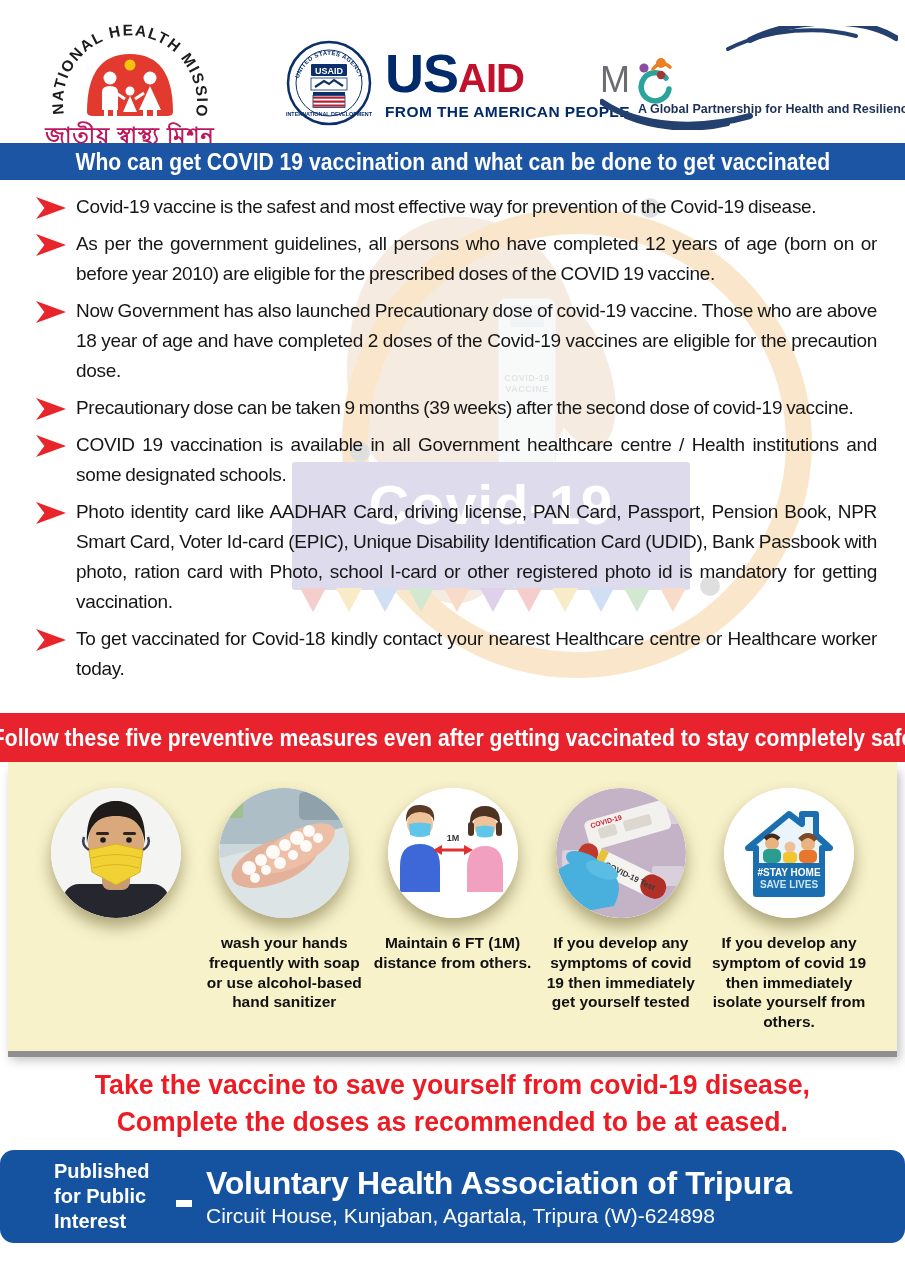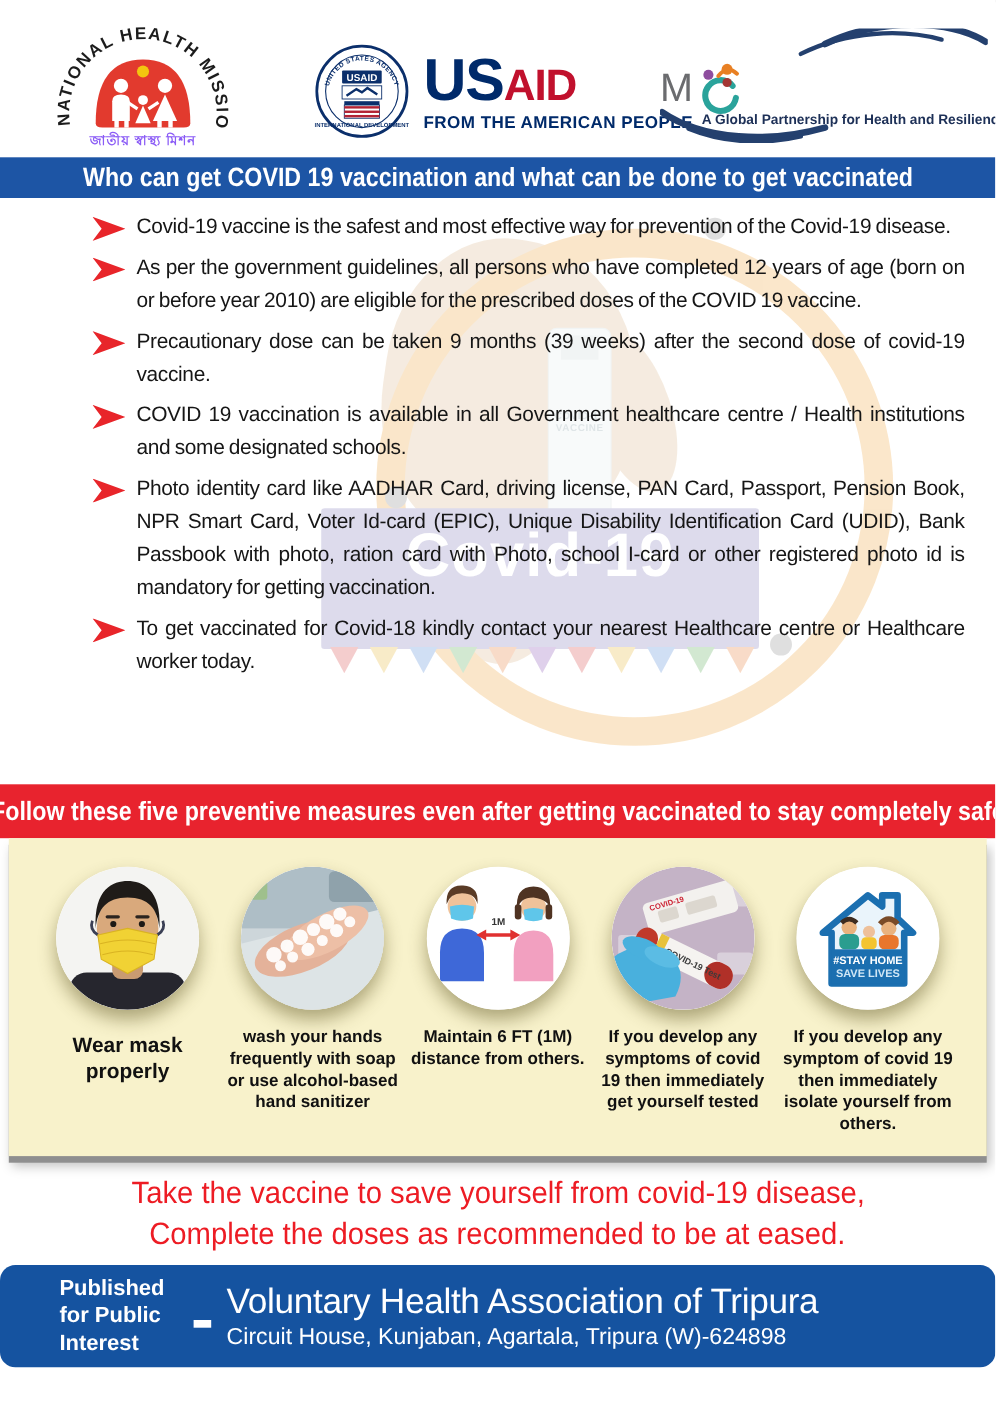--- a/index.html
+++ b/index.html
@@ -1,21 +1,21 @@
 <!DOCTYPE html>
 <html><head>
 <meta charset="utf-8">
 <style>
   html,body{margin:0;padding:0;background:#fff;font-family:"Liberation Sans",sans-serif;}
   .poster{position:relative;width:905px;height:1280px;background:#fff;overflow:hidden;box-shadow:inset 0 2px 0 #dcdcdc;}
 
   
   .header{position:absolute;top:0;left:0;right:0;height:143px;background:#fff;}
   .nhm{position:absolute;left:34px;top:14px;width:192px;height:124px;text-align:center;}
-  .nhm-bengali{font-size:12px;font-weight:bold;color:#8b5cf6;letter-spacing:1px;margin-top:-4px;}
+  .nhm-bengali{font-size:22px;font-weight:bold;color:#be185d;letter-spacing:1px;margin-top:-4px;}
   .usaid{position:absolute;left:286px;top:40px;display:flex;align-items:center;gap:13px;}
   .usaid-word{line-height:1;}
   .usaid-word .us{color:#002a6a;font-weight:bold;font-size:54px;letter-spacing:-1px;}
   .usaid-word .aid{color:#c1112d;font-weight:bold;font-size:40px;letter-spacing:-1px;}
   .usaid-tag{color:#002a6a;font-size:15.5px;font-weight:bold;letter-spacing:.4px;margin-top:4px;}
   .momentum{position:absolute;left:600px;top:26px;width:298px;height:104px;}
   .mo-row{position:absolute;left:0;top:30px;display:flex;align-items:center;}
   .mo-m{font-size:36px;color:#6b6c6f;font-weight:500;letter-spacing:2px;}
   .mo-rest{font-size:36px;color:#6b6c6f;font-weight:500;letter-spacing:8px;margin-left:2px;}
   .mo-tag{position:absolute;left:38px;top:76px;font-size:12.5px;font-weight:bold;color:#1d3057;white-space:nowrap;}
@@ -35,46 +35,46 @@
   .wm-vial{position:absolute;left:498px;top:118px;width:58px;height:232px;background:#e7efef;border:1px solid #cfd8d8;border-radius:8px;box-sizing:border-box;text-align:center;}
   .wm-vialcap{margin:6px auto 0;width:34px;height:22px;background:#cfdada;}
   .wm-viallabel{margin-top:46px;font-size:9px;font-weight:bold;color:#8fa4ab;letter-spacing:.5px;line-height:11px;}
   .wm-band{position:absolute;left:292px;top:282px;width:398px;height:128px;background:#8781bd;border-radius:3px;text-align:center;}
   .wm-covid{font-size:56px;font-weight:bold;color:#fff;margin-top:10px;letter-spacing:1px;}
   .wm-pennants{position:absolute;left:300px;top:408px;display:flex;gap:10px;}
   .wm-pn{width:26px;height:24px;clip-path:polygon(0 0,100% 0,50% 100%);}
   .wm-dot{position:absolute;width:20px;height:20px;border-radius:50%;background:#8f8f8f;}
 
   
-  .bullets{position:absolute;top:180px;left:0;right:0;height:526px;padding:12px 28px 0 36px;box-sizing:border-box;z-index:1;margin-left:48px;}
+  .bullets{position:absolute;top:180px;left:0;right:0;height:526px;padding:12px 28px 0 36px;box-sizing:border-box;z-index:1;}
   .bullet{display:flex;gap:10px;margin-bottom:7px;}
   .arrow{flex:0 0 30px;height:22px;margin-top:5px;background:#e8252a;clip-path:polygon(0 0,100% 50%,0 100%,28% 50%);}
   .bt{margin:0;font-size:19px;line-height:30px;letter-spacing:-.3px;word-spacing:-1px;color:#161616;text-align:justify;}
 
   
   .redband{position:absolute;top:713px;left:0;right:0;height:49px;background:#e8232e;display:flex;align-items:center;justify-content:center;}
   .redband span{color:#fff;font-weight:bold;font-size:24px;white-space:nowrap;display:inline-block;transform:scaleX(.88);}
 
   
   .cream{position:absolute;top:762px;left:8px;width:889px;height:289px;background:#f8f2cb;box-sizing:border-box;padding:26px 28px 0;display:flex;justify-content:space-between;box-shadow:0 6px 0 #8f8f8f,3px 9px 10px rgba(0,0,0,.25);}
   .pcol{width:160px;display:flex;flex-direction:column;align-items:center;}
   .pcircle{width:130px;height:130px;border-radius:50%;overflow:hidden;background:#fff;box-shadow:0 9px 16px rgba(80,70,20,.45);}
   .pcircle svg{display:block;}
   .pcap{margin:15px 0 0;font-weight:bold;font-size:15.5px;line-height:1.28;text-align:center;color:#111;}
   .pcap.big{font-size:19px;margin-top:21px;}
 
   
-  .slogan{position:absolute;top:1066px;left:0;right:0;text-align:center;color:#ed1c24;font-weight:normal;font-size:28px;line-height:37px;}
+  .slogan{position:absolute;top:1066px;left:0;right:0;text-align:center;color:#ed1c24;font-weight:bold;font-size:28px;line-height:37px;}
   .slogan span{display:inline-block;white-space:nowrap;transform:scaleX(.95);}
 
   
   .footer{position:absolute;top:1150px;left:0;right:0;height:93px;background:#1553a0;display:flex;align-items:center;color:#fff;border-radius:14px;}
   .pub{width:118px;margin-left:54px;font-weight:bold;font-size:20px;line-height:25px;}
   .dash{width:16px;height:7px;background:#fff;margin:14px 14px 0 4px;}
-  .org{font-weight:normal;font-size:32px;letter-spacing:-.3px;line-height:36px;}
+  .org{font-weight:bold;font-size:32px;letter-spacing:-.3px;line-height:36px;}
   .addr{font-size:21px;margin-top:3px;}
 </style>
 </head>
 <body>
 
 <div class="poster">
 
   <div class="header">
 
     <div class="nhm">
@@ -190,20 +190,24 @@
     <div class="bullet">
         <span class="arrow"></span>
         <p class="bt">Covid-19 vaccine is the safest and most effective way for prevention of the Covid-19 disease.</p>
       </div>
     <div class="bullet">
         <span class="arrow"></span>
         <p class="bt">As per the government guidelines, all persons who have completed 12 years of age (born on or before year 2010) are eligible for the prescribed doses of the COVID 19 vaccine.</p>
       </div>
     <div class="bullet">
         <span class="arrow"></span>
+        <p class="bt">Now Government has also launched Precautionary dose of covid-19 vaccine. Those who are above 18 year of age and have completed 2 doses of the Covid-19 vaccines are eligible for the precaution dose.</p>
+      </div>
+    <div class="bullet">
+        <span class="arrow"></span>
         <p class="bt">Precautionary dose can be taken 9 months (39 weeks) after the second dose of covid-19 vaccine.</p>
       </div>
     <div class="bullet">
         <span class="arrow"></span>
         <p class="bt">COVID 19 vaccination is available in all Government healthcare centre / Health institutions and some designated schools.</p>
       </div>
     <div class="bullet">
         <span class="arrow"></span>
         <p class="bt">Photo identity card like AADHAR Card, driving license, PAN Card, Passport, Pension Book, NPR Smart Card, Voter Id-card (EPIC), Unique Disability Identification Card (UDID), Bank Passbook with photo, ration card with Photo, school I-card or other registered photo id is mandatory for getting vaccination.</p>
       </div>
@@ -238,21 +242,20 @@
             <circle cx="52" cy="52" r="2.8" fill="#1e1a16"></circle>
             <circle cx="78" cy="52" r="2.8" fill="#1e1a16"></circle>
             <path d="M38 62 Q30 57 33 49" stroke="#3a3f55" stroke-width="2.5" fill="none"></path>
             <path d="M92 62 Q100 57 97 49" stroke="#3a3f55" stroke-width="2.5" fill="none"></path>
             <path d="M38 62 L65 56 L92 62 L89 84 L65 97 L41 84 Z" fill="#f1d234" stroke="#d9b322" stroke-width="1"></path>
             <path d="M40 70 Q65 63 90 70" stroke="#d9b322" stroke-width="1" fill="none"></path>
             <path d="M42 80 Q65 73 88 80" stroke="#d9b322" stroke-width="1" fill="none"></path>
           </g>
         </svg>
       </div>
-      <p class="pcap big">Wear mask properly</p>
     </div>
 
     <div class="pcol">
       <div class="pcircle">
         <svg width="130" height="130" viewBox="0 0 130 130">
           <defs>
               <clipPath id="c2">
                 <circle cx="65" cy="65" r="65"></circle>
               </clipPath>
             </defs>

